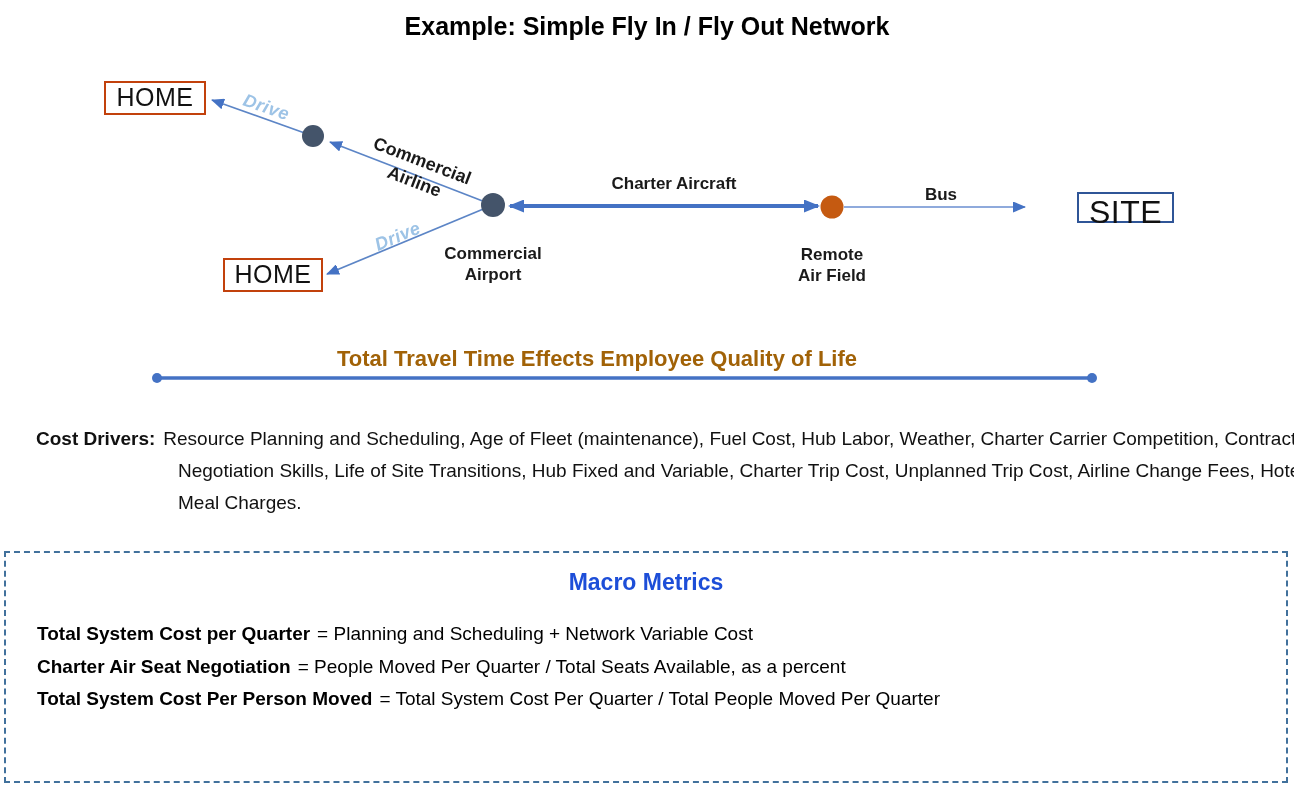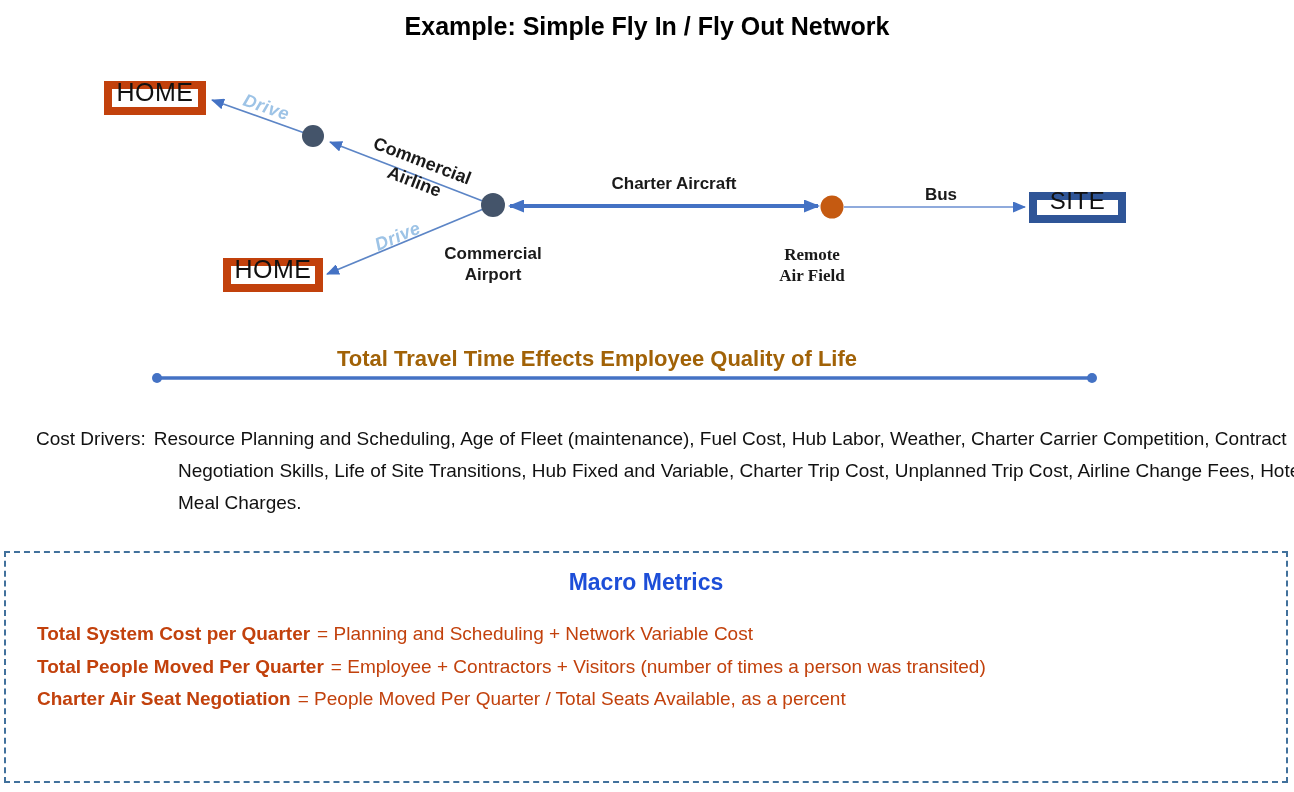--- a/index.html
+++ b/index.html
@@ -7,56 +7,56 @@
     position:relative; width:1294px; height:792px; overflow:hidden;
     font-family:"Liberation Sans", sans-serif; color:#1a1a1a; background:#ffffff;
   }
   .page-title {
     position:absolute; top:12px; left:0; width:1294px;
     text-align:center; font-size:25px; font-weight:bold; color:#000;
   }
   svg.layer { position:absolute; left:0; top:0; }
 
   .nodebox {
-    position:absolute; display:flex; align-items:flex-end; justify-content:center;
-    background:#ffffff; border:8px solid #c2410c; box-sizing:border-box;
+    position:absolute; display:flex; align-items:flex-start; justify-content:center;
+    background:#ffffff; border:2px solid #c2410c; box-sizing:border-box;
     font-size:25px; letter-spacing:0.5px; color:#111; z-index:3;
   }
-  .nodebox.site { border-color:#2F5597; font-size:24px; }
+  .nodebox.site { border-color:#2F5597; font-size:32px;margin-left:48px; }
 
   .lbl {
     position:absolute; z-index:4; white-space:pre-line; text-align:center;
     font-weight:bold; font-size:17px; color:#1a1a1a; line-height:1.22;
   }
   .lbl.rot { transform-origin:center center; }
   .lbl.drive {
     color:#9DC3E6; font-style:italic; font-size:18px; letter-spacing:0.5px;
   }
 
   .qol-heading {
     position:absolute; top:346px; left:0; width:1194px; text-align:center;
     font-size:22px; font-weight:bold; color:#a16207; z-index:4;
   }
 
   .cost-drivers {
     position:absolute; top:423px; left:36px; width:1200px;
     font-size:19px; line-height:32px; color:#111;
     padding-left:142px; text-indent:-142px;
   }
-  .cost-drivers .lead { font-weight:normal; margin-right:8px; }
+  .cost-drivers .lead { font-weight:bold; margin-right:8px; }
 
   .macro-box {
     position:absolute; left:4px; top:551px; width:1284px; height:232px;
     border:2px dashed #41719C; box-sizing:border-box; background:#ffffff;
   }
   .macro-title {
     margin-top:16px; text-align:center; font-size:23px; font-weight:bold; color:#1d4ed8;
   }
   .macro-items { margin-top:22px; padding:0 12px 0 31px; }
-  .macro-item { font-size:19px; line-height:32.5px; color:#c2410c; }
+  .macro-item { font-size:19px; line-height:32.5px; color:#000000; }
   .macro-item .term { font-weight:bold; margin-right:7px; }
 </style>
 </head>
 <body>
 
 <div class="canvas">
 
   <div class="page-title">Example: Simple Fly In / Fly Out Network</div>
 
   <svg class="layer" width="1294" height="792">
@@ -101,37 +101,37 @@
 
   <div class="lbl drive rot" style="left:266px; top:108px; transform:translate(-50%,-50%) rotate(19deg);">Drive</div>
   <div class="lbl rot" style="left:418px; top:172px; font-size:18px; transform:translate(-50%,-50%) rotate(21deg);">Commercial
 Airline</div>
   <div class="lbl drive rot" style="left:398px; top:237px; transform:translate(-50%,-50%) rotate(-23deg);">Drive</div>
   <div class="lbl" style="left:674px; top:184px; transform:translate(-50%,-50%);">Charter Aircraft</div>
   <div class="lbl" style="left:941px; top:195px; transform:translate(-50%,-50%);">Bus</div>
 
   <div class="lbl" style="left:493px; top:265px; transform:translate(-50%,-50%);">Commercial
 Airport</div>
-  <div class="lbl" style="left:812px; top:266px; transform:translate(-50%,-50%);font-family:Liberation Serif, serif;">Remote
+  <div class="lbl" style="left:832px; top:266px; transform:translate(-50%,-50%);">Remote
 Air Field</div>
 
   <div class="qol-heading">Total Travel Time Effects Employee Quality of Life</div>
 
   <div class="cost-drivers">
     <span class="lead">Cost Drivers:</span><span>Resource Planning and Scheduling, Age of Fleet (maintenance), Fuel Cost, Hub Labor, Weather, Charter Carrier Competition, Contract Negotiation Skills, Life of Site Transitions, Hub Fixed and Variable, Charter Trip Cost, Unplanned Trip Cost, Airline Change Fees, Hotel and Meal Charges.</span>
   </div>
 
   <div class="macro-box">
     <div class="macro-title">Macro Metrics</div>
     <div class="macro-items">
       <div class="macro-item">
         <span class="term">Total System Cost per Quarter</span><span>= Planning and Scheduling + Network Variable Cost</span>
       </div>
       <div class="macro-item">
-        <span class="term">Total People Moved Per Quarter</span><span>= Employee + Contractors + Visitors  (number of times a person was transited)</span>
+        <span class="term">Charter Air Seat Negotiation</span><span>= People Moved Per Quarter / Total Seats Available, as a percent</span>
       </div>
       <div class="macro-item">
-        <span class="term">Charter Air Seat Negotiation</span><span>= People Moved Per Quarter / Total Seats Available, as a percent</span>
+        <span class="term">Total System Cost Per Person Moved</span><span>= Total System Cost Per Quarter / Total People Moved Per Quarter</span>
       </div>
     </div>
   </div>
 
 </div>
 
 </body></html>

